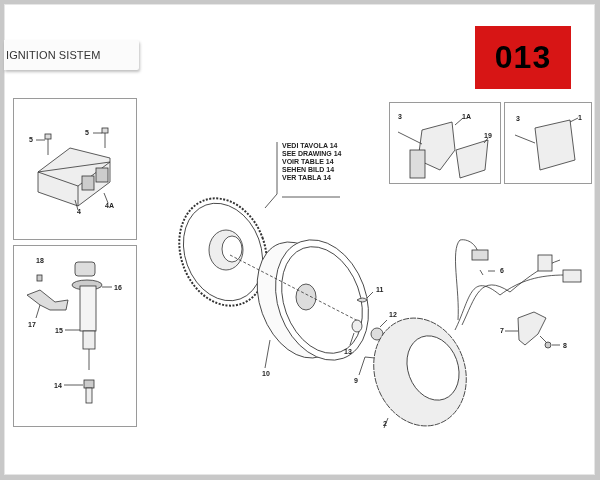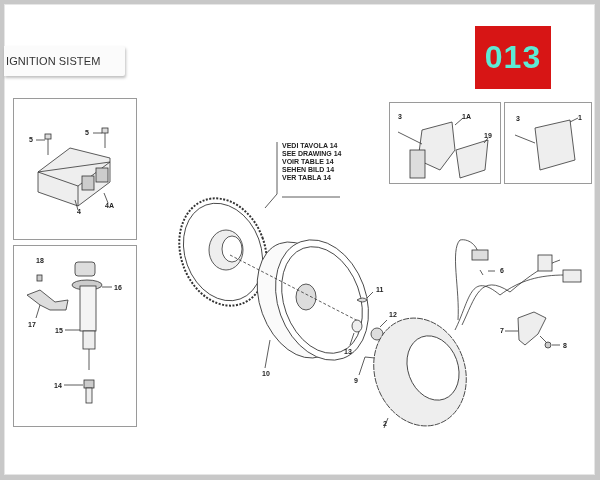--- a/index.html
+++ b/index.html
@@ -1,20 +1,20 @@
 <!DOCTYPE html>
 <html><head>
 <meta charset="utf-8">
 <style>
   html, body { margin:0; padding:0; }
   body { width:600px; height:480px; background:#c8c8c8; position:relative; overflow:hidden; font-family:"Liberation Sans", sans-serif; }
   .frame { position:absolute; left:4px; top:4px; width:589px; height:469px; background:#ffffff; border:1px solid #e6e6e6; }
-  .title-tab { position:absolute; left:4px; top:46px; width:121px; height:30px; background:#fbfbfb; box-shadow:1px 2px 3px rgba(0,0,0,0.25); border-radius:0 2px 2px 0; }
+  .title-tab { position:absolute; left:4px; top:40px; width:135px; height:30px; background:#fbfbfb; box-shadow:1px 2px 3px rgba(0,0,0,0.25); border-radius:0 2px 2px 0; }
   .title-tab span { position:absolute; left:2px; top:9px; font-size:11px; color:#333; letter-spacing:0.1px; }
-  .badge { position:absolute; left:475px; top:26px; width:76px; height:63px; background:#d71515; color:#5eead4; font-weight:bold; font-size:32px; text-align:center; line-height:63px; letter-spacing:1px; }
+  .badge { position:absolute; left:475px; top:26px; width:96px; height:63px; background:#d71515; color:#000000; font-weight:bold; font-size:32px; text-align:center; line-height:63px; letter-spacing:1px; }
   .box { position:absolute; border:1px solid #9a9a9a; background:#fff; }
   .lbl { position:absolute; font-size:7px; font-weight:bold; color:#222; font-family:"Liberation Sans", sans-serif; }
   .note { position:absolute; left:282px; top:142px; font-size:7px; font-weight:bold; color:#222; line-height:8px; }
   svg { position:absolute; left:0; top:0; }
 </style>
 </head>
 <body>
 
 <div class="frame"></div>
 

